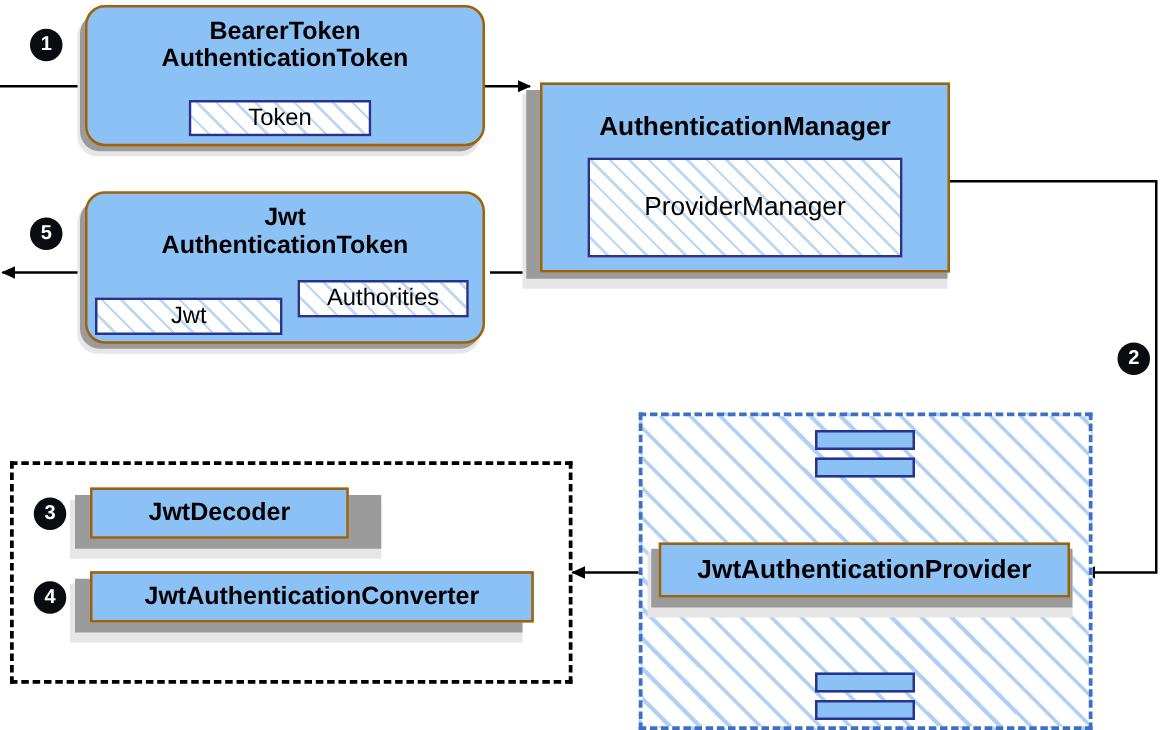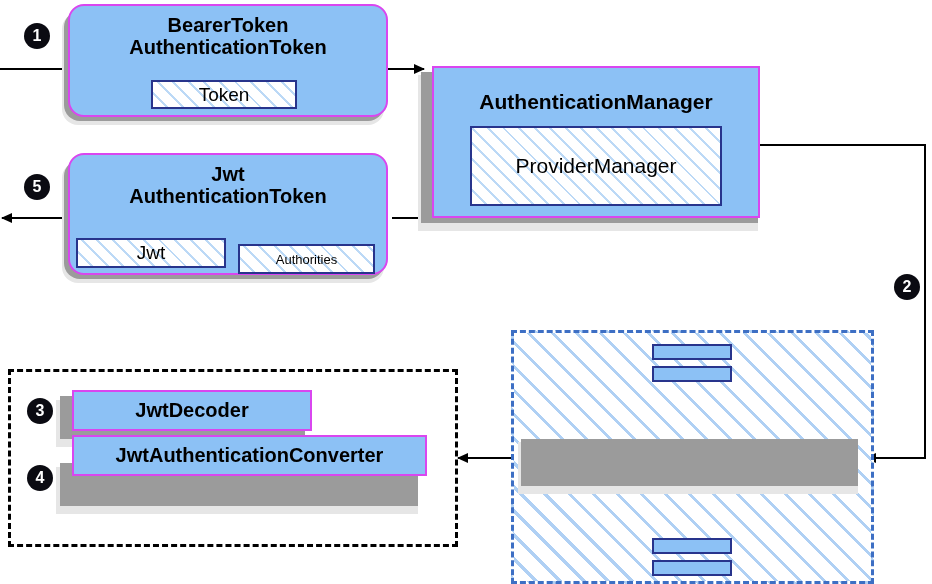--- a/index.html
+++ b/index.html
@@ -24,21 +24,21 @@
     width: 932px;
     height: 584px;
     pointer-events: none;
   }
 
   
   .node {
     position: absolute;
     box-sizing: border-box;
     background: #8CC1F5;
-    border: 2px solid #d946ef;
+    border: 2px solid #a16207;
     color: #000000;
     font-weight: bold;
     display: flex;
     align-items: center;
     justify-content: center;
     text-align: center;
     line-height: 1.12;
   }
   .rounded {
     border-radius: 16px;
@@ -176,20 +176,23 @@
   <div class="region-dashed-blue" style="left:511px; top:330px; width:363px; height:254px;"></div>
 
   <div class="mini-bar" style="left:652px; top:344px; width:80px; height:16px;"></div>
   <div class="mini-bar" style="left:652px; top:366px; width:80px; height:16px;"></div>
 
   <div class="mini-bar" style="left:652px; top:538px; width:80px; height:16px;"></div>
   <div class="mini-bar" style="left:652px; top:560px; width:80px; height:16px;"></div>
 
   <div class="shadow-light" style="left:518px; top:442px; width:340px; height:52px;"></div>
   <div class="shadow-dark" style="left:521px; top:439px; width:337px; height:47px;"></div>
+  <div class="node" style="left:527px; top:434px; width:329px; height:44px; font-size:21px;">
+    <span>JwtAuthenticationProvider</span>
+  </div>
 
   <div class="shadow-light shadow-round" style="left:62px; top:13px; width:322px; height:112px;"></div>
   <div class="shadow-dark shadow-round" style="left:64px; top:11px; width:320px; height:110px;"></div>
   <div class="node rounded" style="left:68px; top:4px; width:320px; height:113px; font-size:20px; justify-content:flex-start; padding-top:8px;">
     <div>BearerToken</div>
     <div>AuthenticationToken</div>
   </div>
   <div class="inner-box hatch" style="left:151px; top:80px; width:146px; height:29px; font-size:19px;">
     <span>Token</span>
   </div>
@@ -200,21 +203,21 @@
 
   <div class="shadow-light shadow-round" style="left:62px; top:162px; width:322px; height:121px;"></div>
   <div class="shadow-dark shadow-round" style="left:64px; top:160px; width:320px; height:119px;"></div>
   <div class="node rounded" style="left:68px; top:153px; width:320px; height:122px; font-size:20px; justify-content:flex-start; padding-top:8px;">
     <div>Jwt</div>
     <div>AuthenticationToken</div>
   </div>
   <div class="inner-box hatch" style="left:76px; top:238px; width:150px; height:30px; font-size:19px;">
     <span>Jwt</span>
   </div>
-  <div class="inner-box hatch" style="left:238px; top:244px; width:137px; height:30px; font-size:13px;">
+  <div class="inner-box hatch" style="left:238px; top:224px; width:137px; height:30px; font-size:19px;">
     <span>Authorities</span>
   </div>
 
   <div class="step-marker" style="left:25px; top:175px;">
     <span>5</span>
   </div>
 
   <div class="shadow-light" style="left:418px; top:75px; width:340px; height:156px;"></div>
   <div class="shadow-dark" style="left:421px; top:72px; width:337px; height:151px;"></div>
   <div class="node" style="left:432px; top:66px; width:328px; height:152px; font-size:21px; flex-direction:column; justify-content:flex-start; padding-top:22px;">
@@ -225,29 +228,29 @@
   </div>
 
   <div class="step-marker" style="left:895px; top:275px;">
     <span>2</span>
   </div>
 
   <div class="region-dashed-black" style="left:8px; top:369px; width:450px; height:178px;"></div>
 
   <div class="shadow-light" style="left:56px; top:400px; width:249px; height:47px;"></div>
   <div class="shadow-dark" style="left:60px; top:396px; width:245px; height:43px;"></div>
-  <div class="node" style="left:72px; top:390px; width:240px; height:41px; font-size:20px;">
+  <div class="node" style="left:72px; top:390px; width:207px; height:41px; font-size:20px;">
     <span>JwtDecoder</span>
   </div>
   <div class="step-marker" style="left:28px; top:399px;">
     <span>3</span>
   </div>
 
   <div class="shadow-light" style="left:56px; top:467px; width:362px; height:47px;"></div>
   <div class="shadow-dark" style="left:60px; top:463px; width:358px; height:43px;"></div>
-  <div class="node" style="left:72px; top:435px; width:355px; height:41px; font-size:20px;">
+  <div class="node" style="left:72px; top:457px; width:355px; height:41px; font-size:20px;">
     <span>JwtAuthenticationConverter</span>
   </div>
   <div class="step-marker" style="left:28px; top:466px;">
     <span>4</span>
   </div>
 
 </div>
 
 </body></html>

